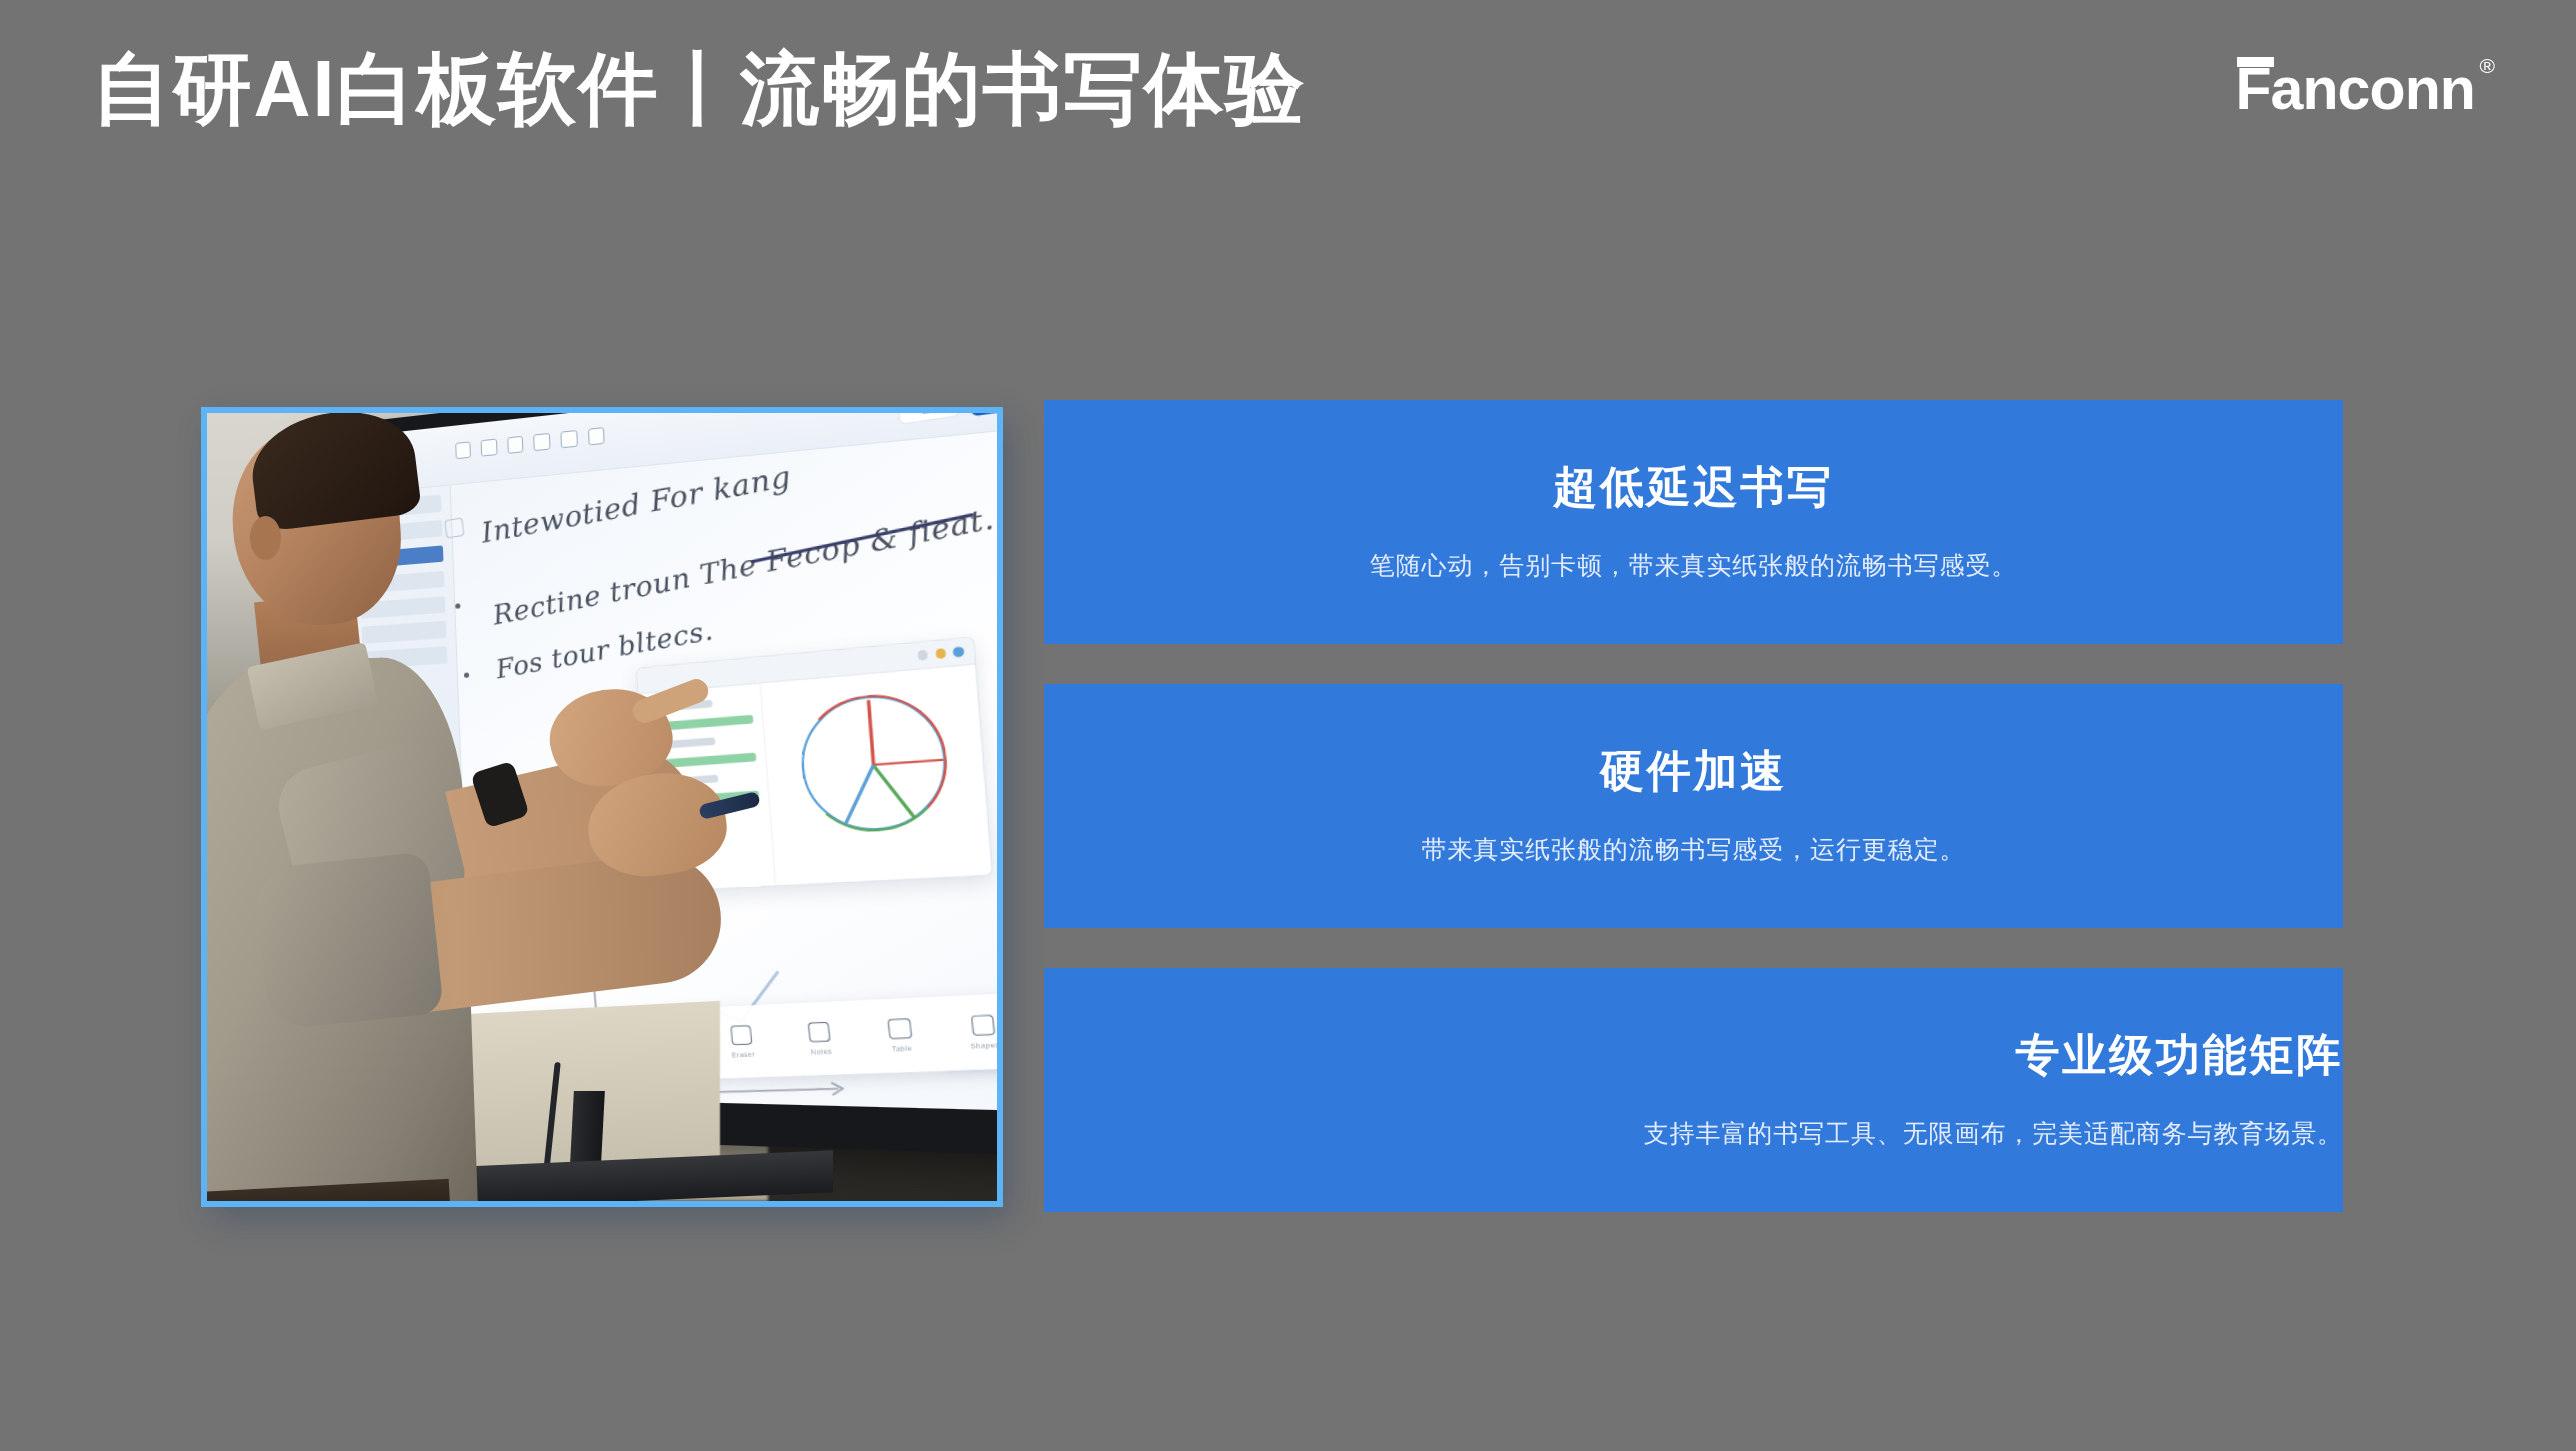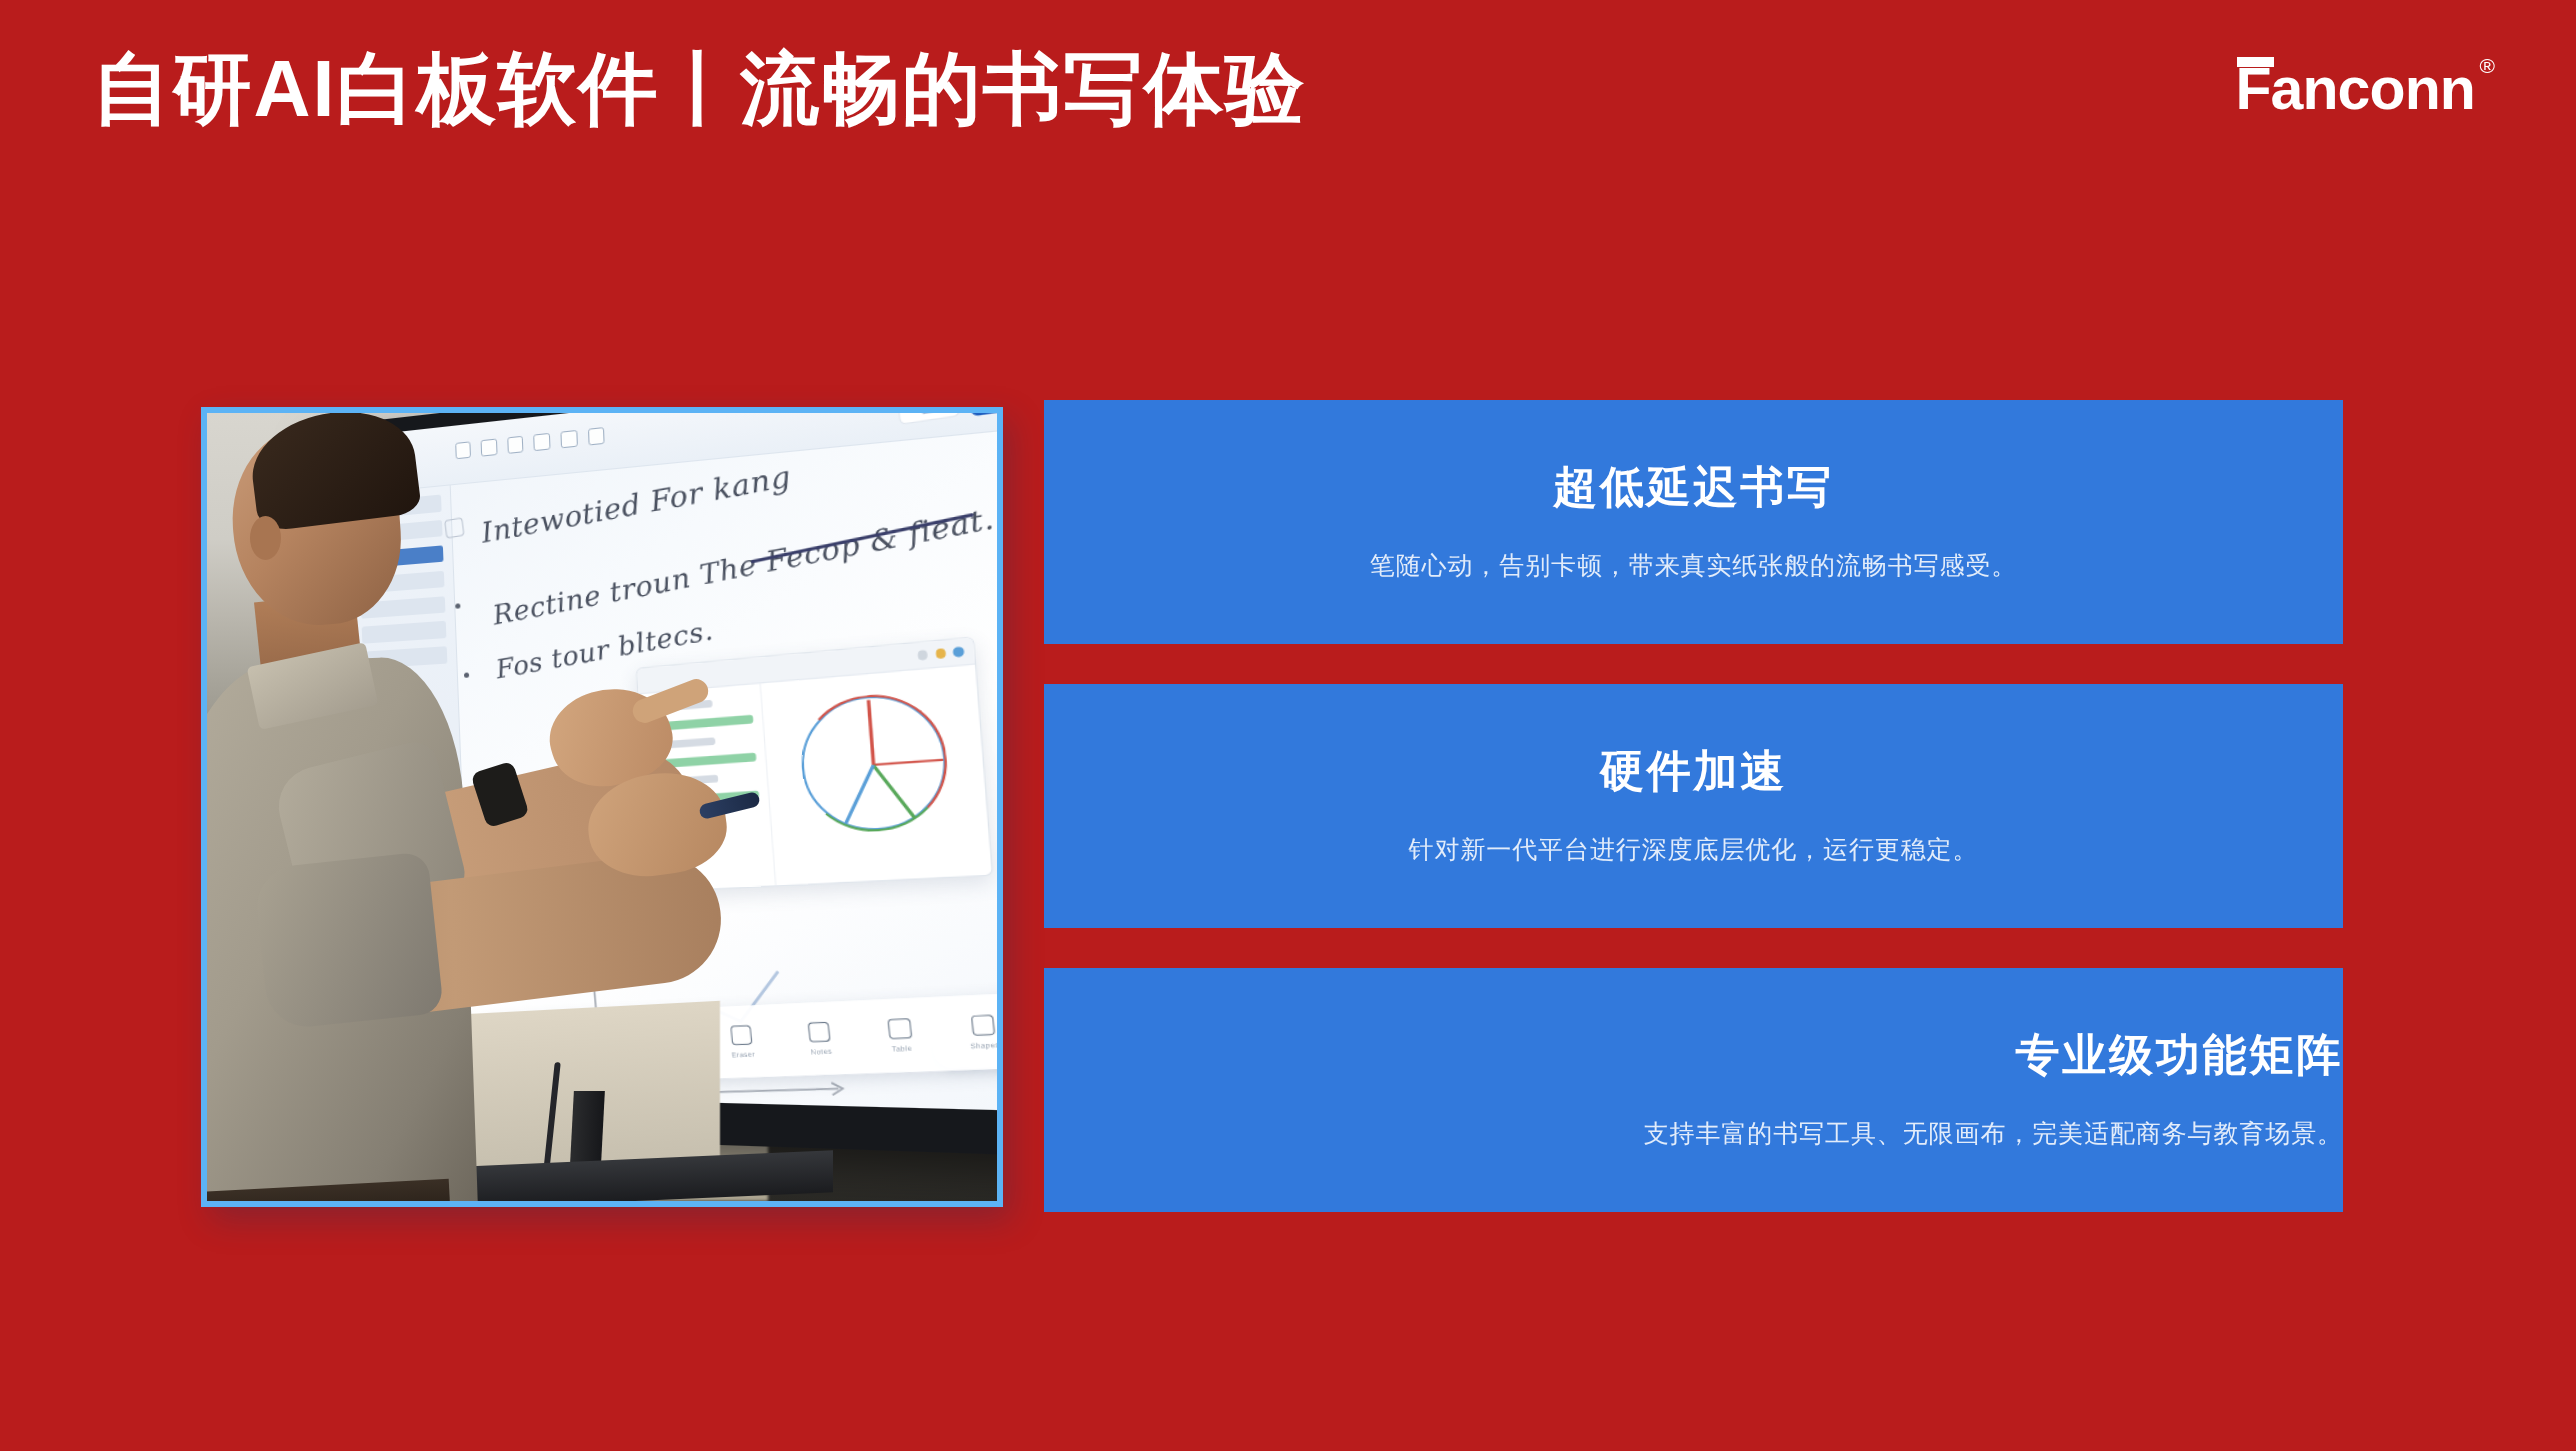--- a/index.html
+++ b/index.html
@@ -5,21 +5,21 @@
   * { margin:0; padding:0; box-sizing:border-box; }
   html, body {
     width:2576px; height:1452px;
     overflow:hidden;
     background:#4690ef;
     font-family:"Liberation Sans","DejaVu Sans",sans-serif;
   }
   .slide {
     position:relative;
     width:2576px; height:1452px;
-    background:#b91c1c;
+    background:#737373;
   }
 
   
   .page-title {
     position:absolute;
     left:92px; top:44px;
     font-size:79px;
     font-weight:bold;
     color:#ffffff;
     letter-spacing:1.8px;
@@ -631,21 +631,21 @@
 
   <div class="cards">
 
     <div class="card">
       <div class="card-title">超低延迟书写</div>
       <div class="card-desc">笔随心动，告别卡顿，带来真实纸张般的流畅书写感受。</div>
     </div>
 
     <div class="card">
       <div class="card-title">硬件加速</div>
-      <div class="card-desc">针对新一代平台进行深度底层优化，运行更稳定。</div>
+      <div class="card-desc">带来真实纸张般的流畅书写感受，运行更稳定。</div>
     </div>
 
     <div class="card">
       <div class="card-title">专业级功能矩阵</div>
       <div class="card-desc">支持丰富的书写工具、无限画布，完美适配商务与教育场景。</div>
     </div>
 
   </div>
 
 </div>

